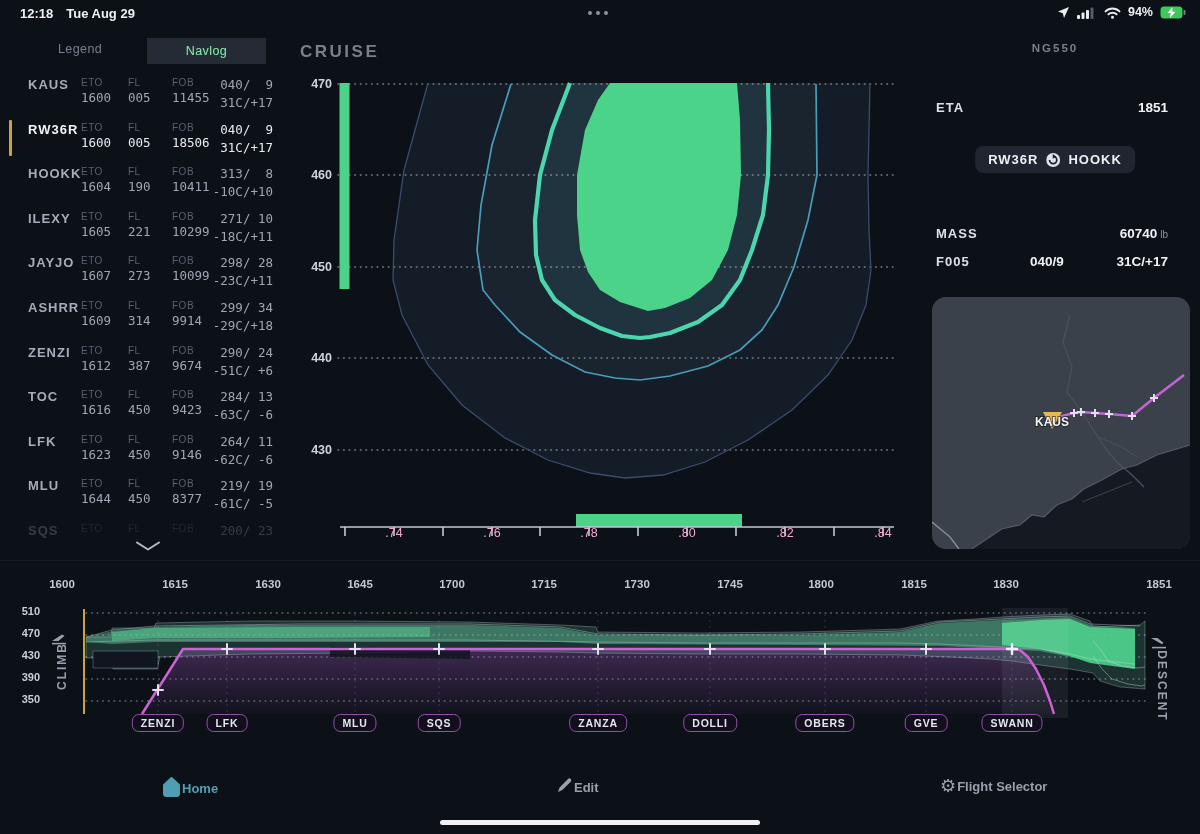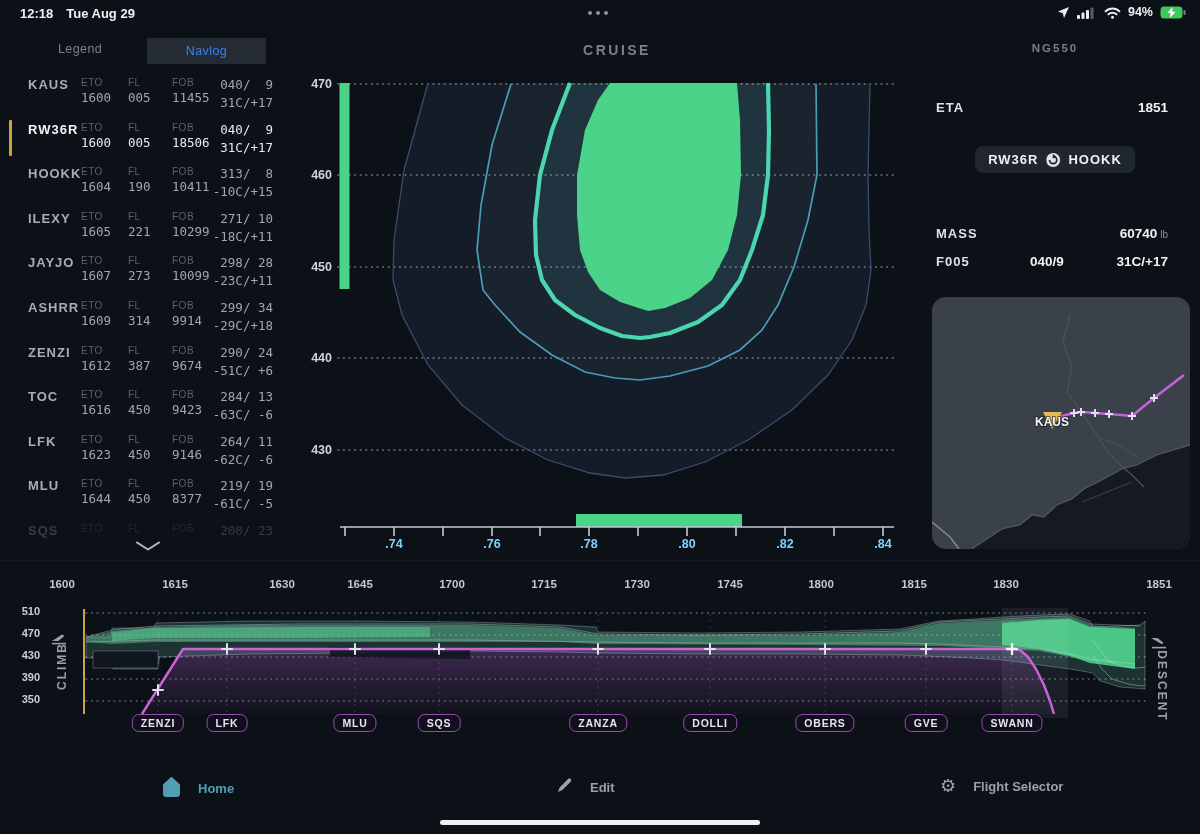--- a/index.html
+++ b/index.html
@@ -13,21 +13,21 @@
   .sb-left{position:absolute;left:20px;top:6px;display:flex;gap:13px;font-size:13px;font-weight:bold;color:#eef1f4}
   .sb-dots{position:absolute;left:588px;top:11px;display:flex;gap:4px}
   .sb-dots i{width:4px;height:4px;border-radius:50%;background:#8d949e}
   .sb-right{position:absolute;right:14px;top:5px;display:flex;gap:7px;align-items:flex-start}
   .sb-pct{font-size:12.5px;font-weight:bold;color:#eef1f4}
 
   
   .navlog{position:absolute;left:0;top:28px;width:300px;height:532px}
   .tab-legend{position:absolute;left:58px;top:14px;font-size:12.5px;color:#79818d;letter-spacing:.4px}
   .tab-navlog{position:absolute;left:147px;top:10px;width:119px;height:26px;border-radius:0;
-     background:#242b35;color:#3b82f6;font-size:12.5px;letter-spacing:.4px;
+     background:#242b35;color:#86efac;font-size:12.5px;letter-spacing:.4px;
      display:flex;align-items:center;justify-content:center}
   .nlist{position:absolute;left:0;top:45px;width:300px;height:483px;overflow:hidden}
   .nrow{position:relative;height:44.6px}
   .rowbar{display:none;position:absolute;left:9px;top:2px;width:2.5px;height:36px;background:#c9a43f;border-radius:1px}
   .nrow.selected .rowbar{display:block}
   .nname{position:absolute;left:28px;top:4px;font-size:13px;letter-spacing:1px;color:#a6adb8;font-weight:bold}
   .nrow.selected .nname{color:#f2f5f8}
   .ncol{position:absolute;top:4px}
   .col-eto{left:81px}.col-fl{left:128px}.col-fob{left:172px}
   .nlab{display:block;font-size:10px;letter-spacing:.5px;color:#59606e}
@@ -35,25 +35,25 @@
   .nrow.selected .nval{color:#e8ebef}
   .nright{position:absolute;right:27px;top:4px;text-align:right}
   .nright .nval{margin-top:0}
   .nright .wind{font-size:12.5px}
   .nright .temp{margin-top:3px}
   .nrow.faded{opacity:.28}
   .chev{position:absolute;left:136px;top:510px}
 
   
   .cruise{position:absolute;left:300px;top:28px;width:610px;height:532px}
-  .cruise-title{position:absolute;left:12px;top:14px;width:610px;text-align:center;
-     font-size:14px;letter-spacing:2.5px;color:#78808c;font-weight:bold}
+  .cruise-title{position:absolute;left:0;top:14px;width:610px;
+     font-size:17px;letter-spacing:2.5px;color:#78808c;font-weight:bold}
   .cr-ylab{position:absolute;left:2px;width:30px;height:16px;text-align:right;
      font-size:12.5px;font-weight:bold;color:#cfd4db;line-height:16px}
-  .cr-xlab{position:absolute;top:509px;width:40px;text-align:center;font-size:12.5px;font-weight:bold;color:#7dd3fc}
+  .cr-xlab{position:absolute;top:498px;width:40px;text-align:center;font-size:12.5px;font-weight:normal;color:#f9a8d4}
 
   
   .rpanel{position:absolute;left:910px;top:28px;width:290px;height:532px}
   .rp-title{position:absolute;left:0;top:14px;width:290px;text-align:center;
      font-size:11.5px;letter-spacing:2px;color:#78808c;font-weight:bold}
   .rp-row{position:absolute;left:26px;right:32px;height:18px}
   .rp-lab{position:absolute;left:0;top:0;font-size:13px;letter-spacing:1px;color:#dde1e7;font-weight:bold}
   .rp-val{position:absolute;right:0;top:0;font-size:13.5px;font-weight:bold;color:#f0f3f6}
   .rp-unit{font-size:10px;color:#8a929e;font-weight:normal;margin-left:3px}
   .rp-mid{position:absolute;left:94px;top:0;font-size:13.5px;font-weight:bold;color:#f0f3f6}
@@ -69,21 +69,21 @@
   .pf-fl{position:absolute;left:8px;width:32px;text-align:right;font-size:11px;font-weight:bold;color:#c9ced6}
   .vlabel{position:absolute;font-size:12px;font-weight:bold;letter-spacing:2px;color:#98a0ab;width:80px;text-align:center}
   .vl-climb{left:22px;top:98px;transform:rotate(-90deg)}
   .vl-desc{left:1122px;top:118px;transform:rotate(90deg)}
   .chip{position:absolute;top:153px;transform:translateX(-50%);padding:2px 8px;border-radius:7px;
      border:1px solid #9050a8;background:rgba(20,14,30,.85);font-size:10.5px;font-weight:bold;
      letter-spacing:.8px;color:#e3e7ee;white-space:nowrap}
 
   
   .bottomnav{position:absolute;left:0;top:765px;width:1200px;height:69px}
-  .bn-item{position:absolute;top:12px;display:flex;align-items:center;gap:17px;font-size:13px;font-weight:bold}
+  .bn-item{position:absolute;top:12px;display:flex;align-items:center;gap:1px;font-size:13px;font-weight:bold}
   .bn-home{left:162px;color:#4f9fb4}
   .bn-edit{left:556px;color:#98a0aa}
   .bn-fs{left:940px;color:#98a0aa}
   .home-indicator{position:absolute;left:440px;top:55px;width:320px;height:5px;border-radius:3px;background:#eef0f3}
 </style>
 </head>
 <body>
 
 <div class="statusbar">
   <div class="sb-left">
@@ -183,21 +183,21 @@
         <div class="ncol col-fl">
           <span class="nlab">FL</span>
           <span class="nval">190</span>
         </div>
         <div class="ncol col-fob">
           <span class="nlab">FOB</span>
           <span class="nval">10411</span>
         </div>
         <div class="nright">
           <span class="nval wind">313/  8</span>
-          <span class="nval temp">-10C/+15</span>
+          <span class="nval temp">-10C/+10</span>
         </div>
       </div>
       <div class="nrow">
 
         <span class="nname">ILEXY</span>
         <div class="ncol col-eto">
           <span class="nlab">ETO</span>
           <span class="nval">1605</span>
         </div>
         <div class="ncol col-fl">
@@ -473,21 +473,21 @@
       <polygon points="111,115 130,115 120,132" fill="#e7b750"></polygon>
       <text x="103" y="129" font-family="Liberation Sans, sans-serif" font-size="12" font-weight="bold" fill="#f3f5f8" style="paint-order:stroke" stroke="rgba(20,24,30,.6)" stroke-width="2">KAUS</text>
     </svg>
   </div>
 </div>
 
 <div class="profile-sec">
 
   <span class="pf-time" style="left:40px">1600</span>
   <span class="pf-time" style="left:153px">1615</span>
-  <span class="pf-time" style="left:260px">1630</span>
+  <span class="pf-time" style="left:246px">1630</span>
   <span class="pf-time" style="left:338px">1645</span>
   <span class="pf-time" style="left:430px">1700</span>
   <span class="pf-time" style="left:522px">1715</span>
   <span class="pf-time" style="left:615px">1730</span>
   <span class="pf-time" style="left:708px">1745</span>
   <span class="pf-time" style="left:799px">1800</span>
   <span class="pf-time" style="left:892px">1815</span>
   <span class="pf-time" style="left:984px">1830</span>
   <span class="pf-time" style="left:1137px">1851</span>
 

